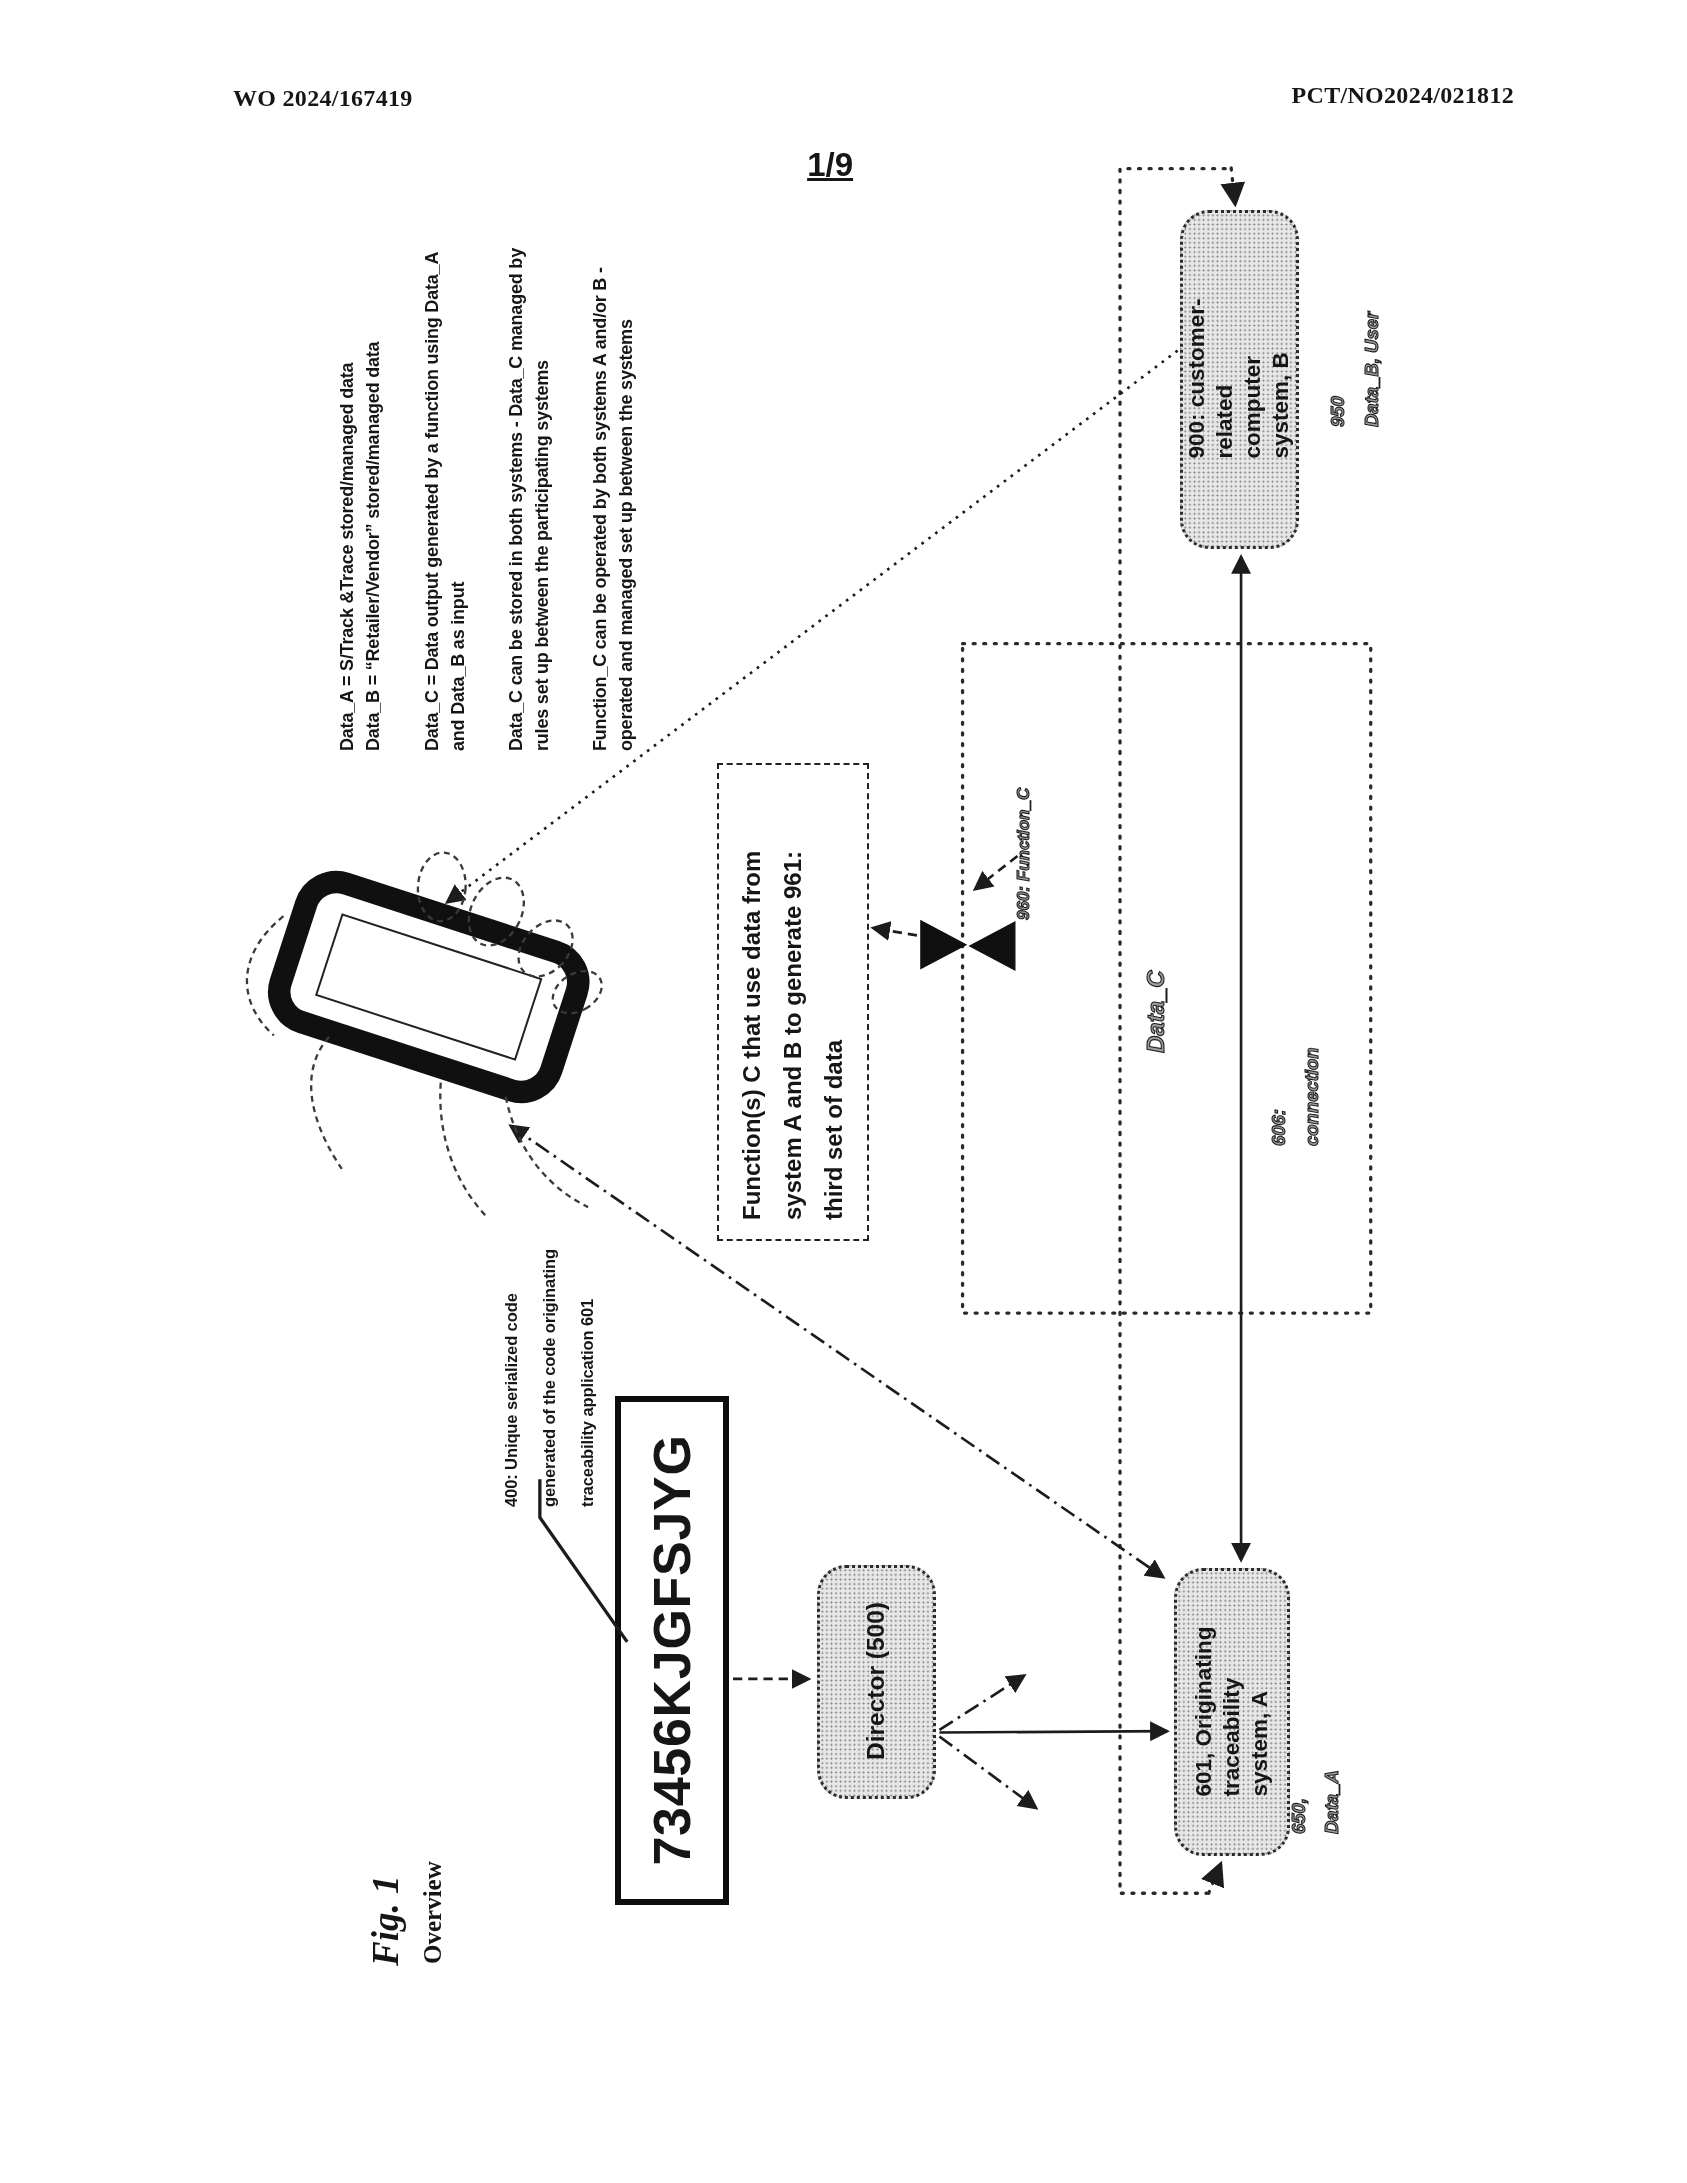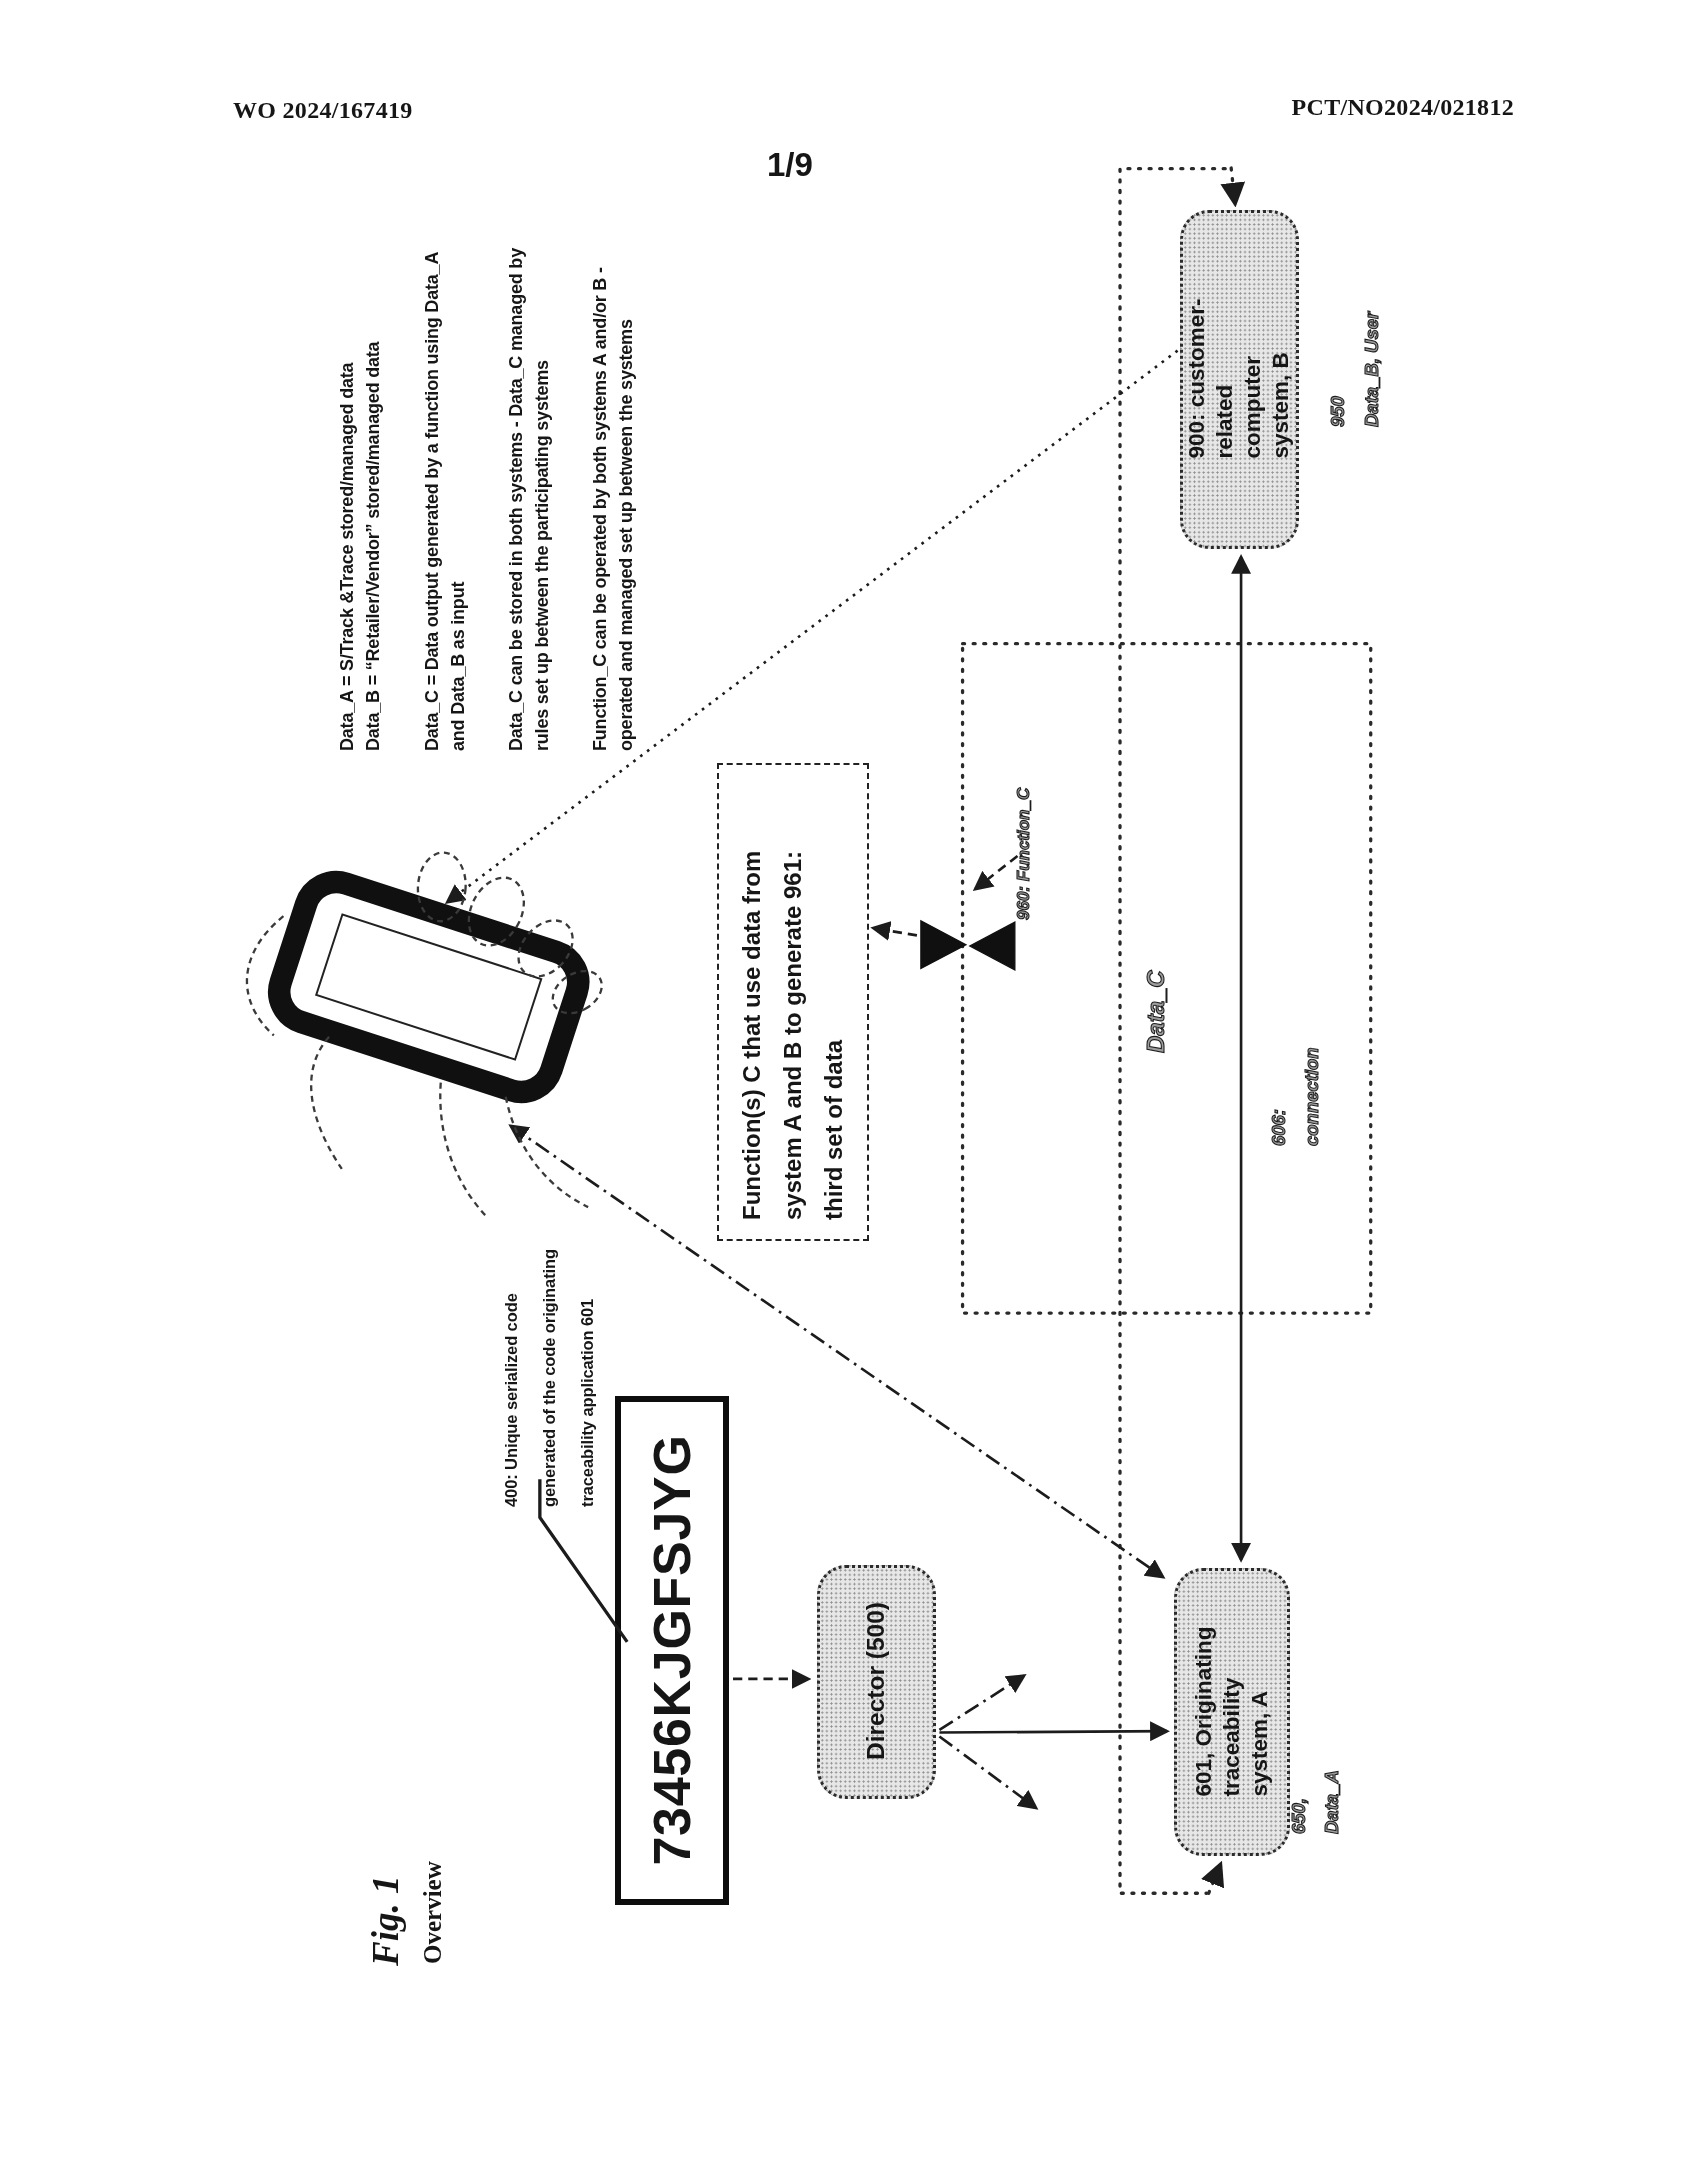--- a/index.html
+++ b/index.html
@@ -1,21 +1,21 @@
 <!DOCTYPE html>
 <html style="font-size:10.6px"><head>
 <meta charset="utf-8">
 <style>
   html,body{margin:0;padding:0;background:#fff;}
   body{width:1687px;height:2183px;position:relative;overflow:hidden;
        font-family:"Liberation Sans",sans-serif;color:#161616;}
   .abs{position:absolute;}
   .rot{position:absolute;transform:rotate(-90deg);transform-origin:0 0;}
   .pre{white-space:pre-line;}
-  .hdr{font:bold 24px/26.5px "Liberation Serif",serif;letter-spacing:0.3px;margin-top:12px;}
+  .hdr{font:bold 24px/26.5px "Liberation Serif",serif;letter-spacing:0.3px;}
   .sheet{font:bold 33px/34px "Liberation Sans",sans-serif;}
   .note{font:bold 18px/26px "Liberation Sans",sans-serif;letter-spacing:-0.2px;white-space:pre-line;}
   .ann{font:bold 16.5px/38px "Liberation Sans",sans-serif;letter-spacing:-0.1px;white-space:pre-line;}
   .figtitle{font:italic bold 37px/46px "Liberation Serif",serif;}
   .figsub{font:600 25px/30px "Liberation Serif",serif;}
   .node{position:absolute;box-sizing:border-box;border:3.3px dotted #2b2b2b;border-radius:29px;
         background-color:#e7e7e7;
         background-image:radial-gradient(#8f8f8f 0.9px,transparent 1px);
         background-size:4.6px 4.6px;}
   .node-text{font:bold 22.5px/28px "Liberation Sans",sans-serif;display:flex;align-items:center;
@@ -36,21 +36,21 @@
   .l-dots{stroke:#1c1c1c;stroke-width:4;fill:none;stroke-dasharray:4 9;}
   .l-sketch{stroke:#3a3a3a;stroke-width:3.5;fill:none;stroke-dasharray:9 7;}
 </style>
 </head>
 <body>
 
 <div class="abs" style="left:0;top:0;width:1687px;height:2183px;">
 
   <div class="abs hdr" style="left:352;left:233px;top:85px;">WO 2024/167419</div>
   <div class="abs hdr" style="left:1249px;top:82px;width:265px;text-align:right;">PCT/NO2024/021812</div>
-  <div class="abs sheet" style="left:767px;top:148px;width:86px;text-align:left;">1/9</div>
+  <div class="abs sheet" style="left:767px;top:148px;width:86px;text-align:right;text-decoration:underline;">1/9</div>
 
   <div class="rot note" style="left:334px;top:751px;width:537px;height:64px;">Data_A = S/Track &amp;Trace stored/managed data
 Data_B = “Retailer/Vendor” stored/managed data</div>
   <div class="rot note" style="left:419px;top:751px;width:537px;height:64px;">Data_C = Data output generated by a function using Data_A
 and Data_B as input</div>
   <div class="rot note" style="left:503px;top:751px;width:537px;height:64px;">Data_C can be stored in both systems - Data_C managed by
 rules set up between the participating systems</div>
   <div class="rot note" style="left:587px;top:751px;width:537px;height:64px;">Function_C can be operated by both systems A and/or B -
 operated and managed set up between the systems</div>
 

